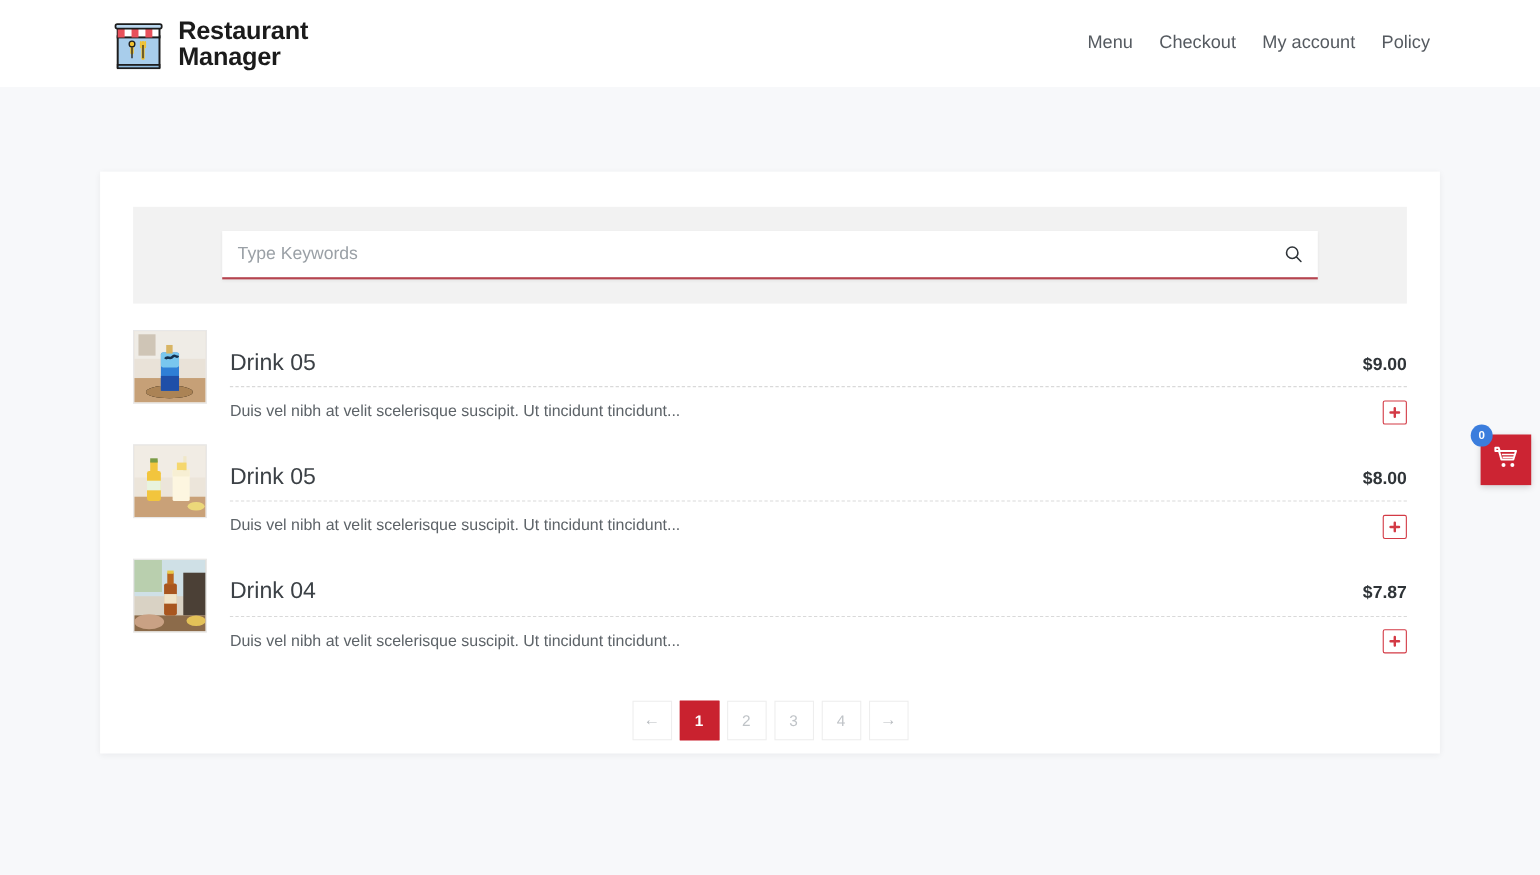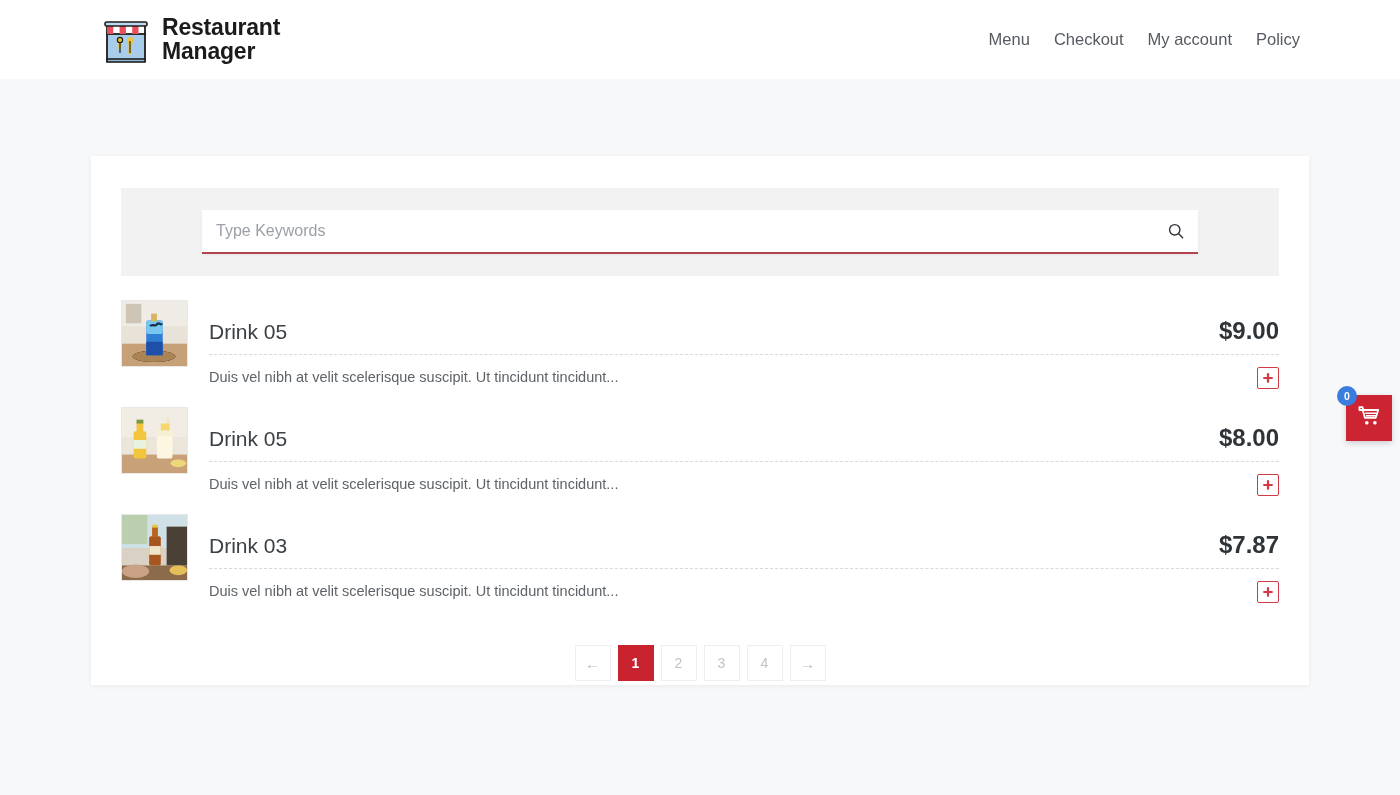--- a/index.html
+++ b/index.html
@@ -137,21 +137,21 @@
     border-bottom: 1px dashed #d9d9d9;
   }
   .item-title {
     font-size: 21px;
     color: #3c4146;
     font-weight: normal;
     margin: 0;
     line-height: 1.2;
   }
   .item-price {
-    font-size: 24px;
+    font-size: 16px;
     color: #2f3438;
     font-weight: bold;
     white-space: nowrap;
   }
   .row-bottom {
     display: flex;
     align-items: center;
     justify-content: space-between;
     gap: 20px;
     padding-top: 11px;
@@ -367,21 +367,21 @@
               <rect x="28" y="22" width="12" height="30" rx="2" fill="#a8561f"></rect>
               <rect x="31" y="12" width="6" height="11" fill="#b8641f"></rect>
               <rect x="31" y="10" width="6" height="3" fill="#e8c84a"></rect>
               <rect x="28" y="32" width="12" height="9" fill="#f0e4c8"></rect>
               <ellipse cx="14" cy="58" rx="14" ry="7" fill="#c9a184"></ellipse>
               <ellipse cx="58" cy="57" rx="9" ry="5" fill="#e3c158"></ellipse>
             </svg>
           </div>
           <div class="row-main">
             <div class="row-top">
-              <h3 class="item-title">Drink 03</h3>
+              <h3 class="item-title">Drink 04</h3>
               <span class="item-price">$7.87</span>
             </div>
             <div class="row-bottom">
               <p class="item-desc">Duis vel nibh at velit scelerisque suscipit. Ut tincidunt tincidunt...</p>
               <button class="add-btn">
                 <svg viewBox="0 0 14 14" width="12" height="12" stroke="#d33a45" stroke-width="2.6" stroke-linecap="round">
                   <path d="M7 2.5v9M2.5 7h9"></path>
                 </svg>
               </button>
             </div>

